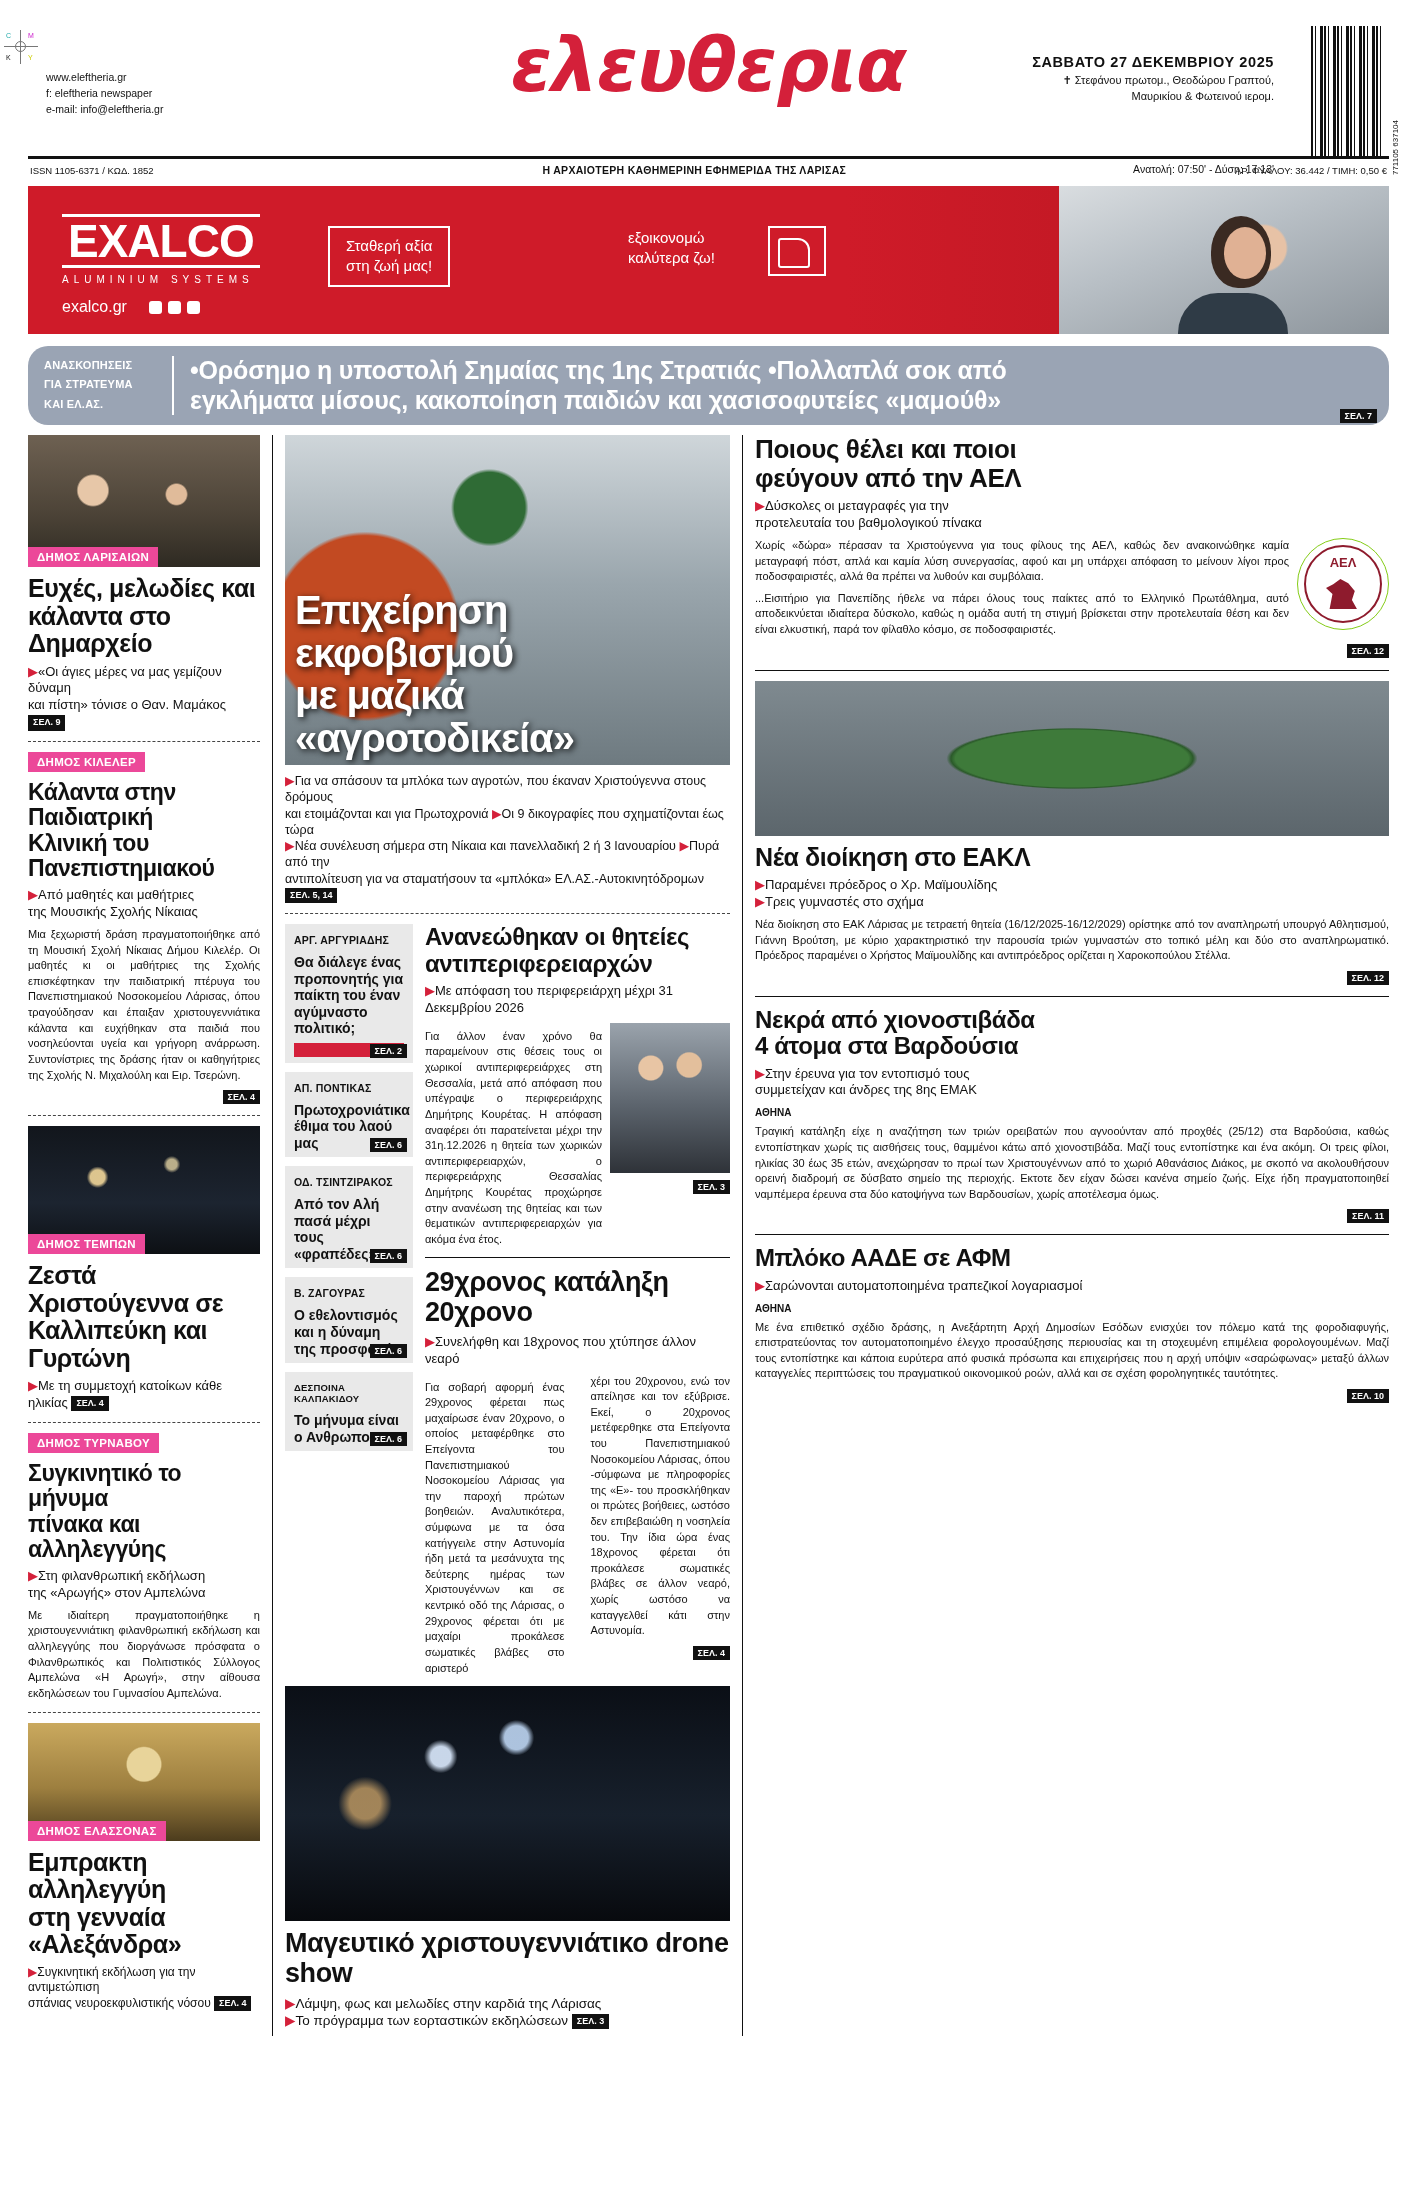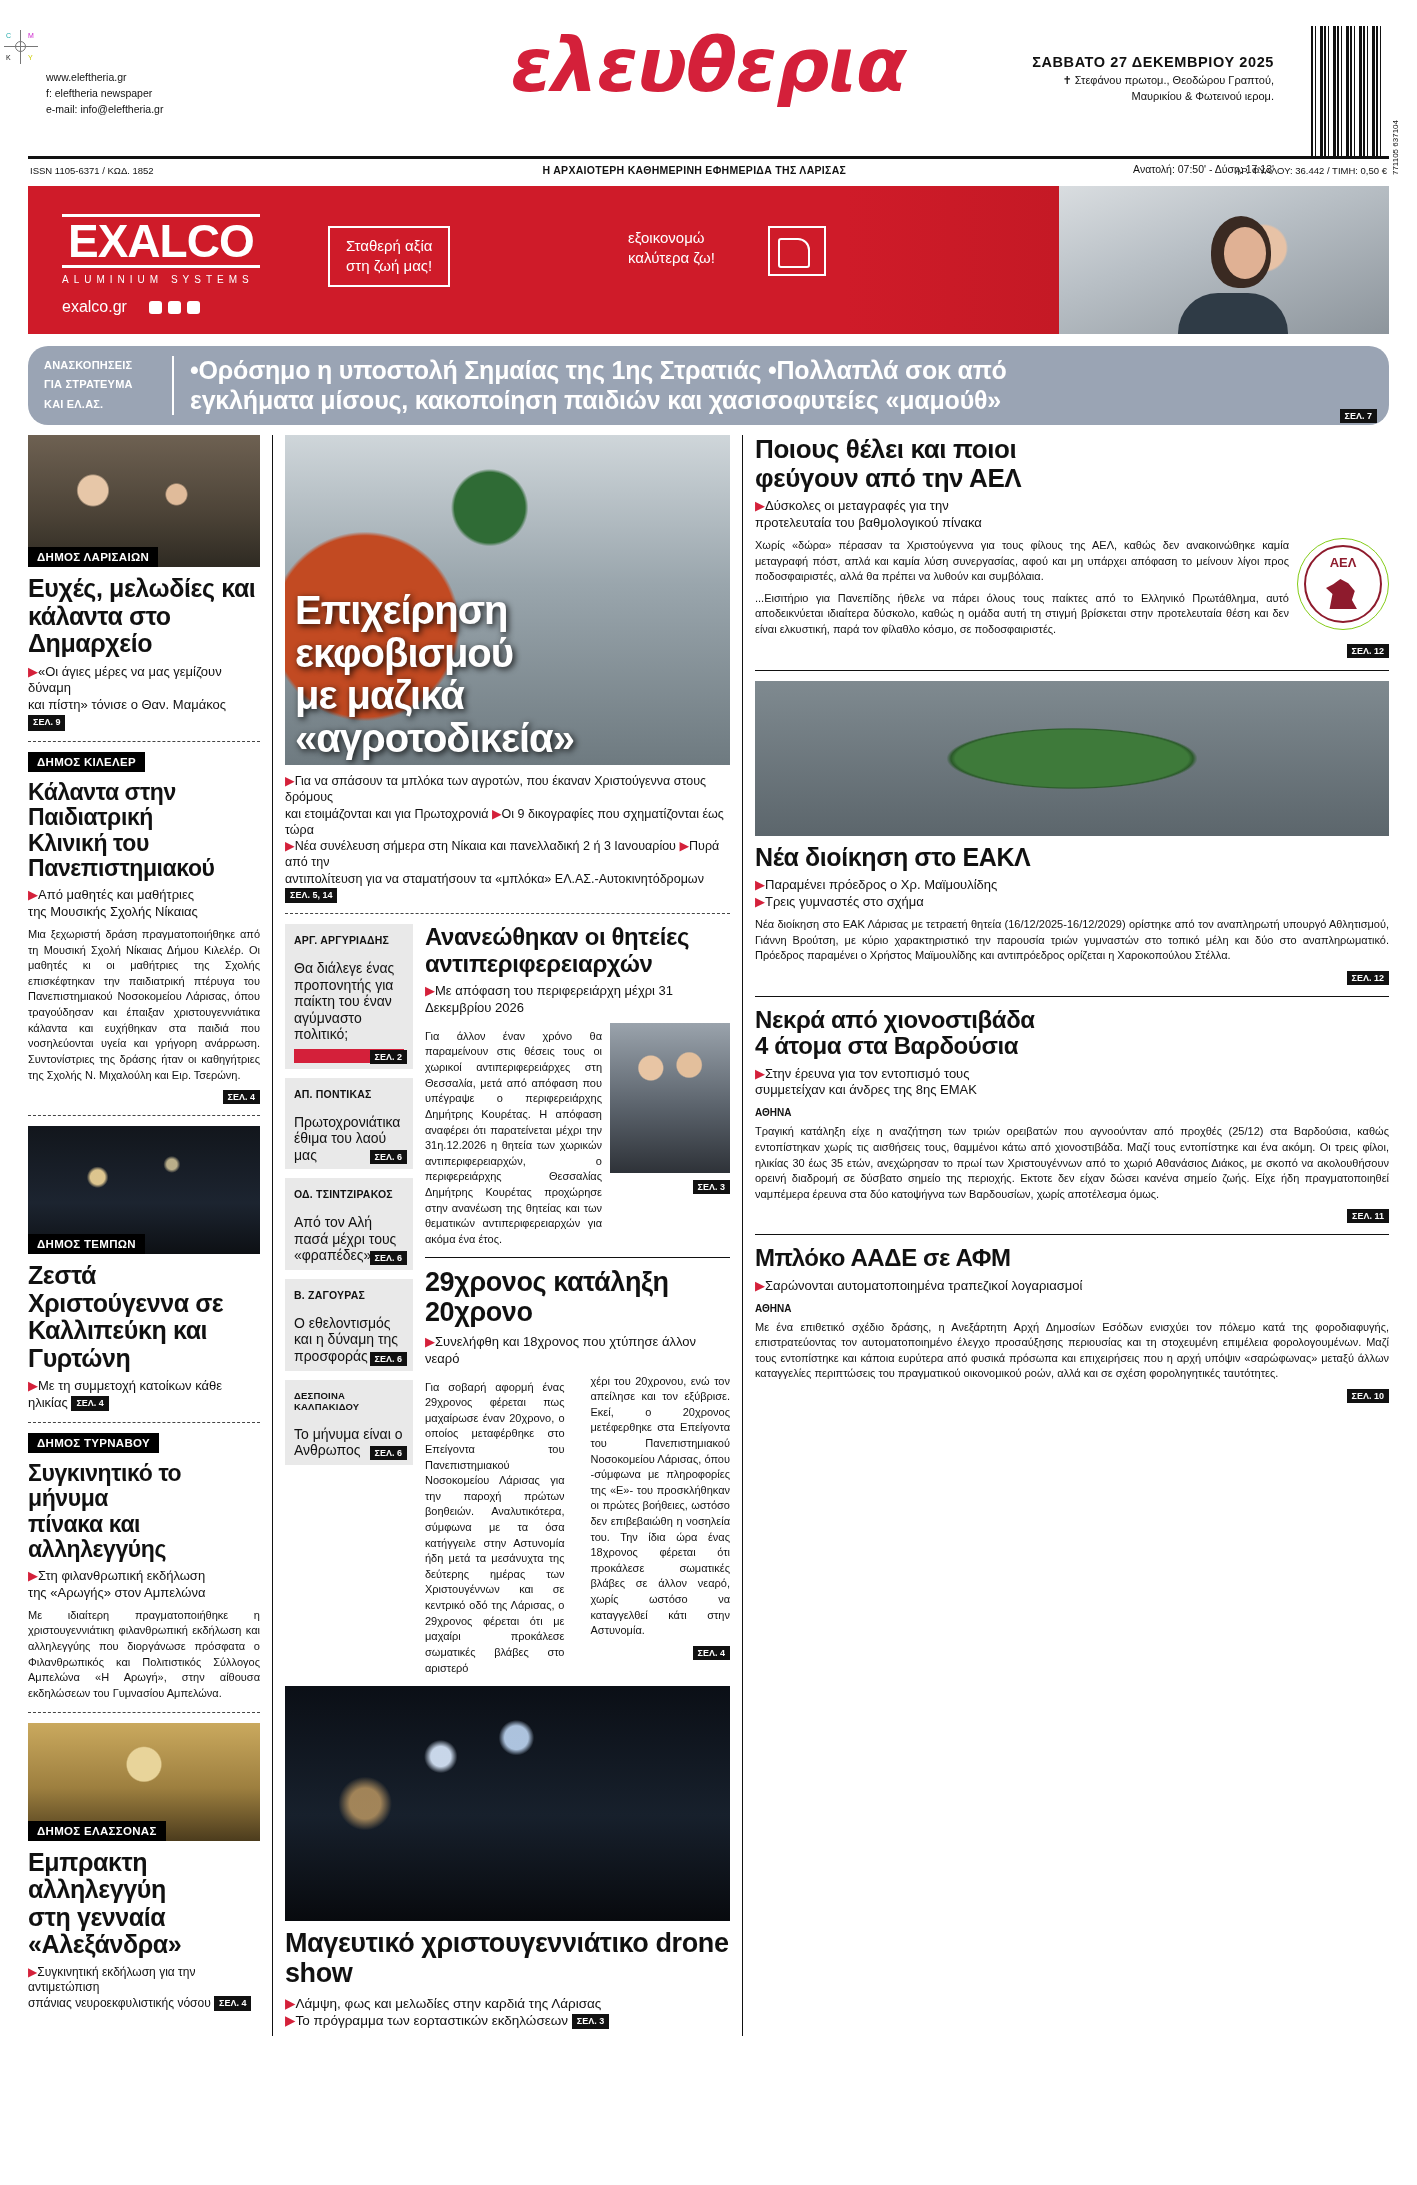--- a/index.html
+++ b/index.html
@@ -103,21 +103,21 @@
   }
   .reviewbar .sel { position:absolute; right:12px; bottom:2px; font-size:9px; color:#fff; font-weight:bold;}
 
   
   .grid { display:flex; margin:10px 10px 0 10px; gap:0; }
   .colL { width:245px; padding-right:12px; border-right:1px solid #111; }
   .colC { width:470px; padding:0 12px; border-right:1px solid #111; }
   .colR { width:243px; padding-left:12px; flex:1; }
 
   .tagred {
-    display:inline-block; background:#000000; color:#fff;
+    display:inline-block; background:#ec4899; color:#fff;
     font-size:11.5px; font-weight:bold; padding:4px 9px; letter-spacing:.3px;
   }
   .photo-box { width:100%; position:relative; overflow:hidden; }
   .photo-box .tagred { position:absolute; left:0; bottom:0; }
 
   h2.hl { font-size:25px; line-height:1.1; font-weight:bold; margin:8px 0 6px 0; letter-spacing:-.4px;}
   h2.hl.sm { font-size:23px; }
   .kicker { font-size:13px; line-height:1.3; margin:4px 0 6px 0; }
   .kicker .ar { color:#d4203a; font-weight:bold; }
   .body { font-size:11px; line-height:1.42; text-align:justify; margin-top:6px; }
@@ -174,21 +174,21 @@
   .hero .title {
     position:absolute; left:10px; bottom:6px; right:6px;
     color:#fff; font-weight:bold; font-size:40px; line-height:1.06;
     text-shadow:2px 2px 6px rgba(0,0,0,.85); letter-spacing:-1px;
   }
 
   
   .teasers { width:128px; }
   .teaser { background:#e9e9e9; padding:10px 9px 6px 9px; margin-bottom:9px; position:relative; }
   .teaser .nm { font-size:10.5px; font-weight:bold; letter-spacing:.2px; }
-  .teaser .tx { font-size:14px; font-weight:normal; line-height:1.18; margin-top:14px; }
+  .teaser .tx { font-size:14px; font-weight:bold; line-height:1.18; margin-top:8px; }
   .teaser .bar { height:14px; background:#d4203a; margin-top:6px; }
   .teaser .sel { position:absolute; right:6px; bottom:5px; }
 
   .twocol { display:flex; gap:12px; }
   .flexfill { flex:1; }
 
   .aelbadge {
     width:92px; height:92px; border-radius:50%;
     background:#fff; border:1px solid #84cc16; position:relative; float:right; margin:0 0 4px 8px;
   }

